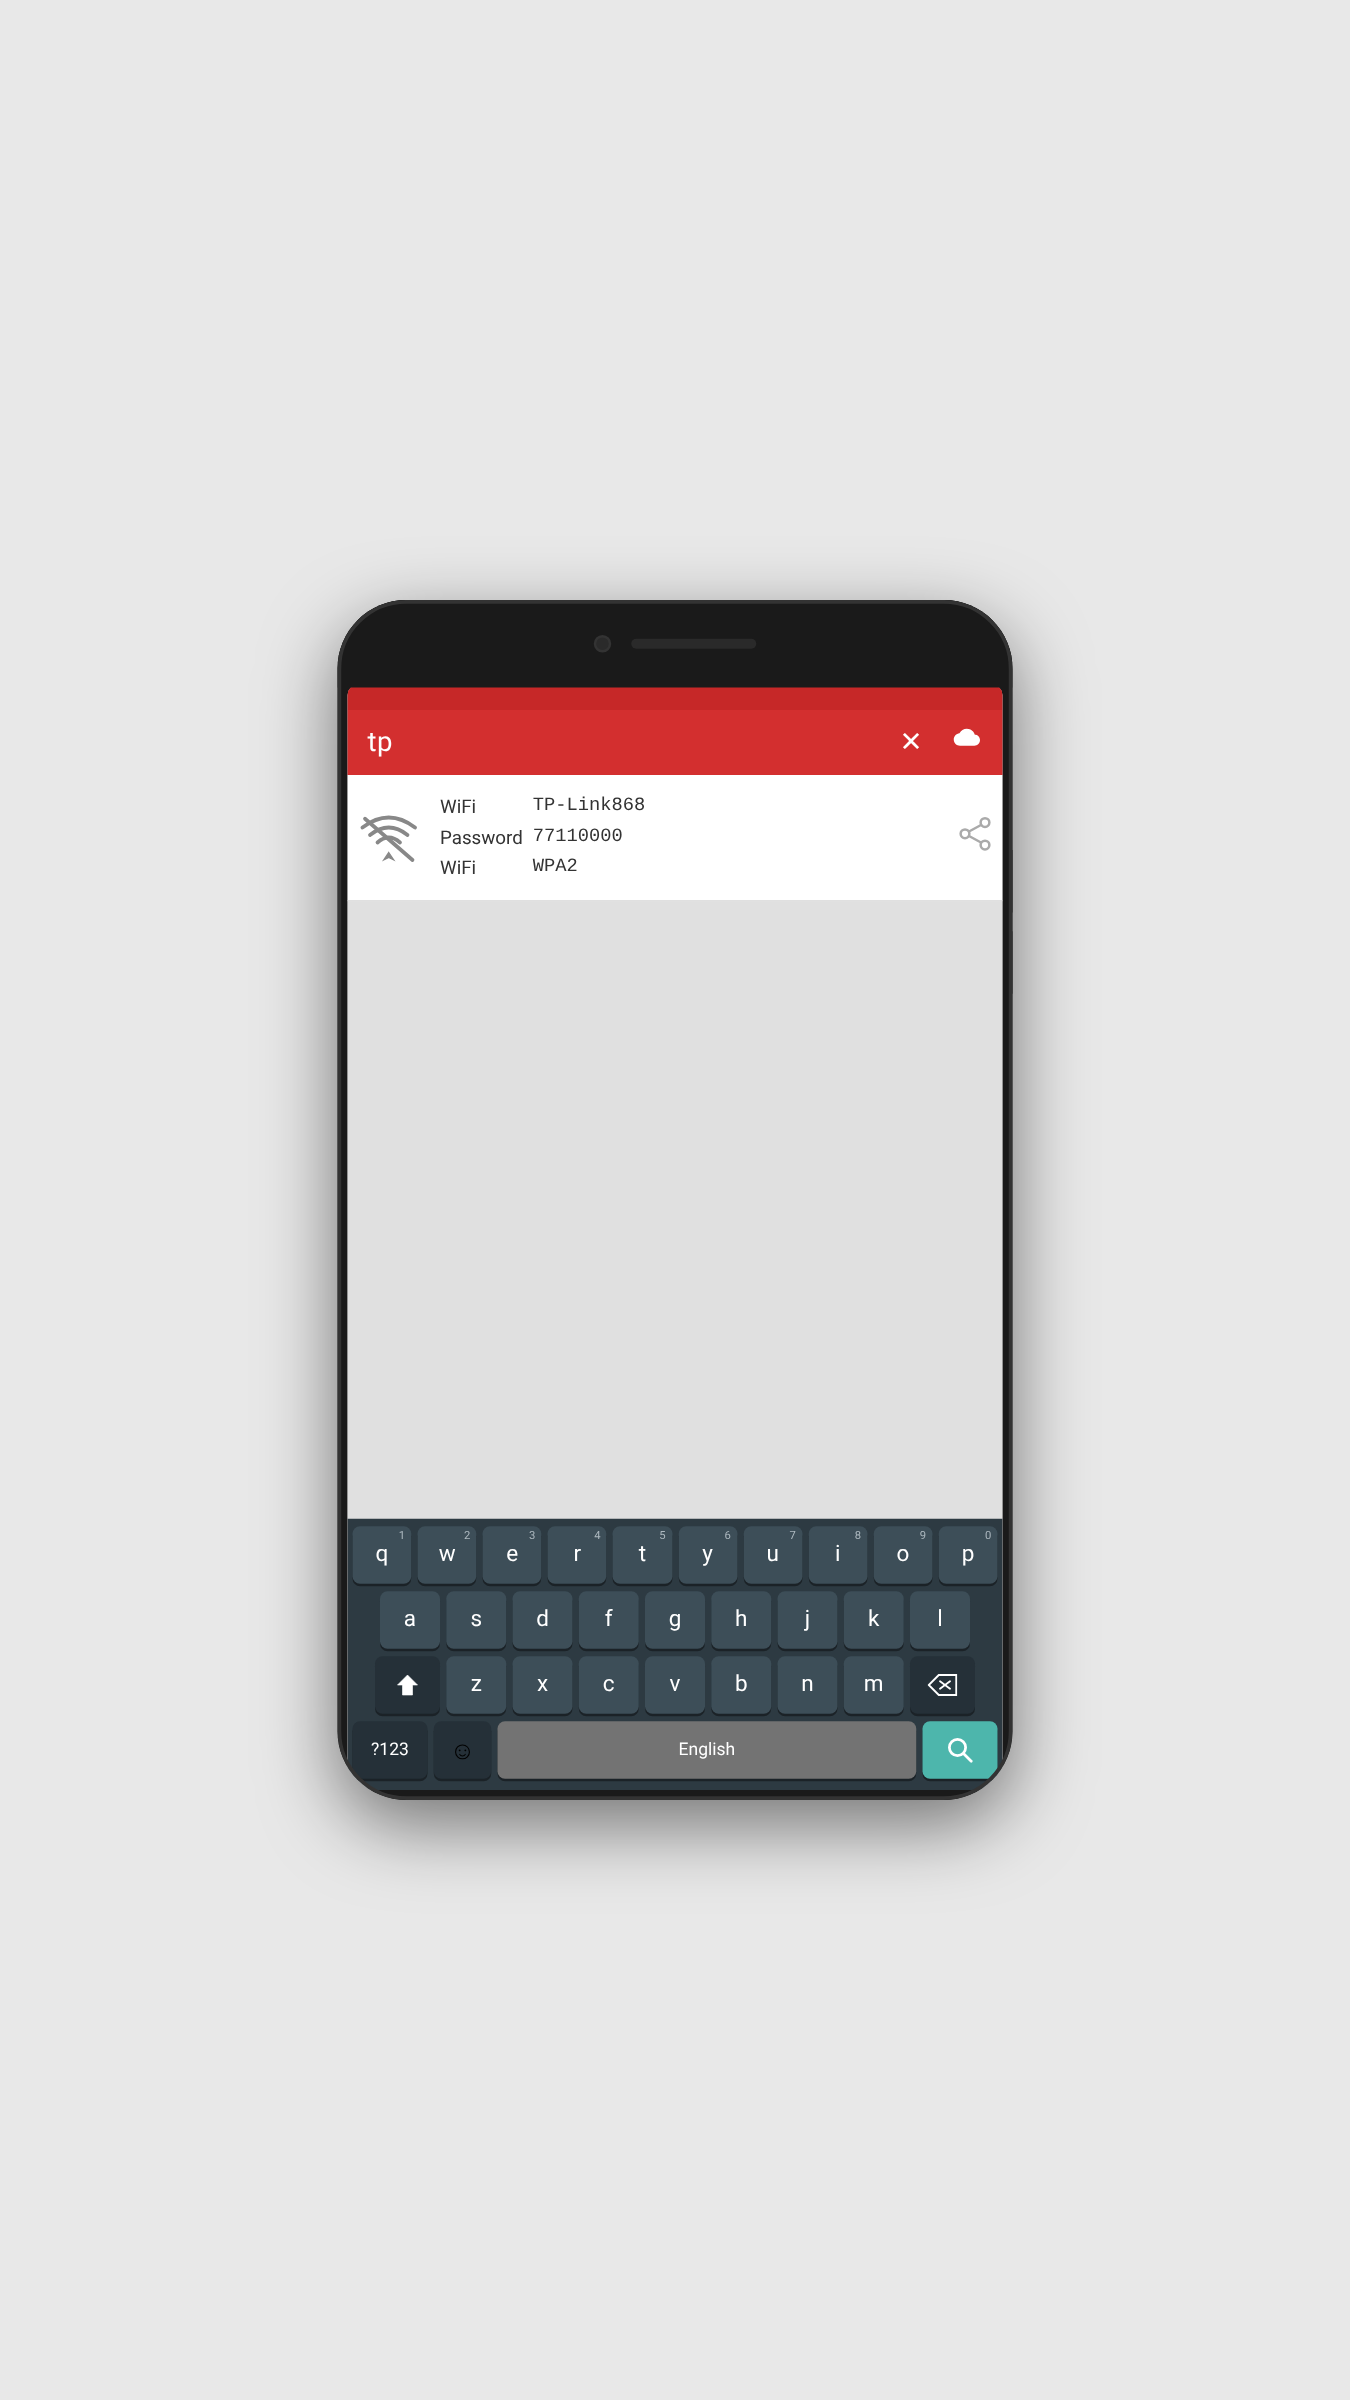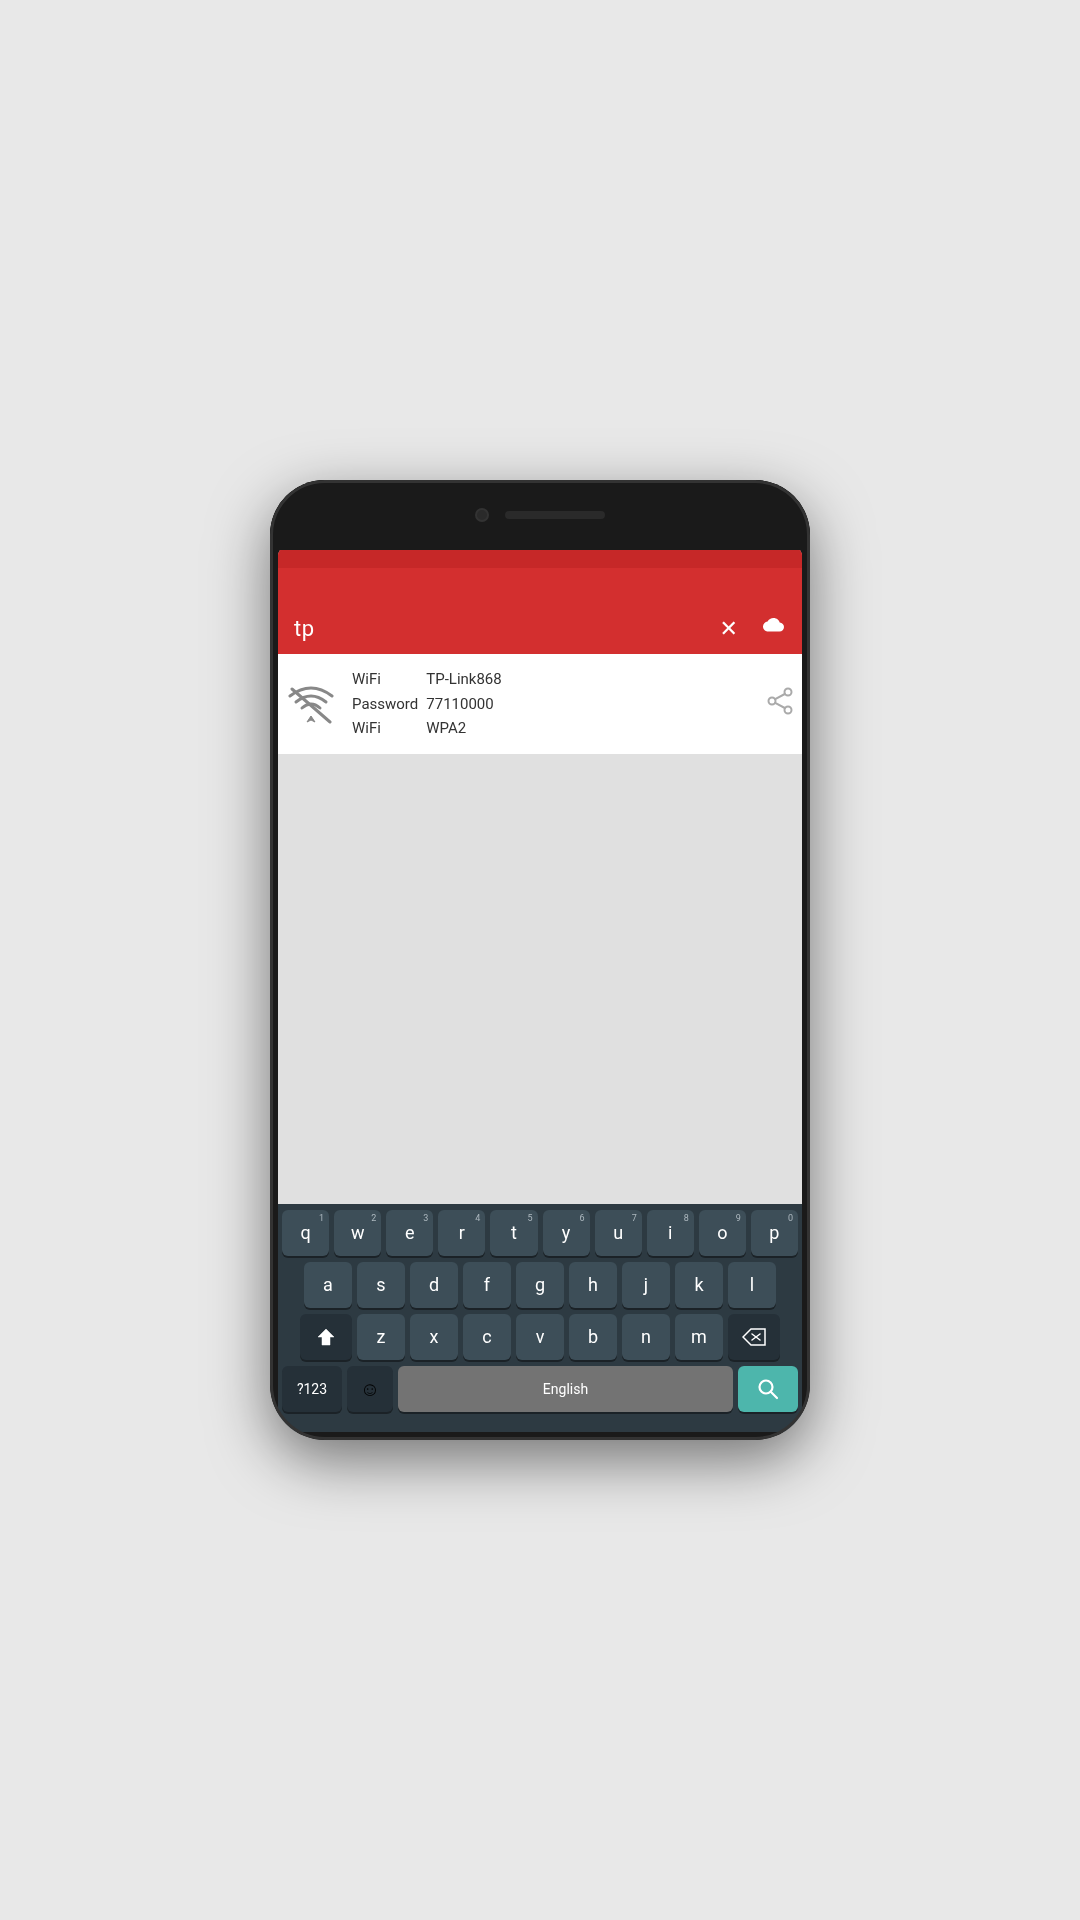--- a/index.html
+++ b/index.html
@@ -95,21 +95,20 @@
       display: flex;
       flex-direction: column;
     }
 
     
     .search-bar {
       background: #d32f2f;
       padding: 0;
       display: flex;
       flex-direction: column;
-      gap: 35px;
     }
 
     .search-bar-top {
       height: 20px;
       background: #c62828;
     }
 
     .search-input-row {
       background: #d32f2f;
       display: flex;
@@ -172,20 +171,21 @@
       color: #333;
       font-weight: 400;
       line-height: 1.5;
     }
 
     .result-values {
       display: flex;
       flex-direction: column;
       gap: 2px;
       margin-left: 8px;
+      font-family: Liberation Mono, monospace;
     }
 
     .value-text {
       font-size: 15px;
       color: #333;
       font-weight: 400;
       line-height: 1.5;
     }
 
     .result-content {
@@ -265,21 +265,21 @@
       min-width: 52px;
       flex: 0;
     }
 
     
     .keyboard-bottom-row {
       display: flex;
       justify-content: space-between;
       align-items: center;
       gap: 5px;
-      margin-bottom: 16px;
+      margin-bottom: 5px;
     }
 
     .key-sym {
       background: #253038;
       height: 46px;
       min-width: 60px;
       border-radius: 6px;
       display: flex;
       align-items: center;
       justify-content: center;

